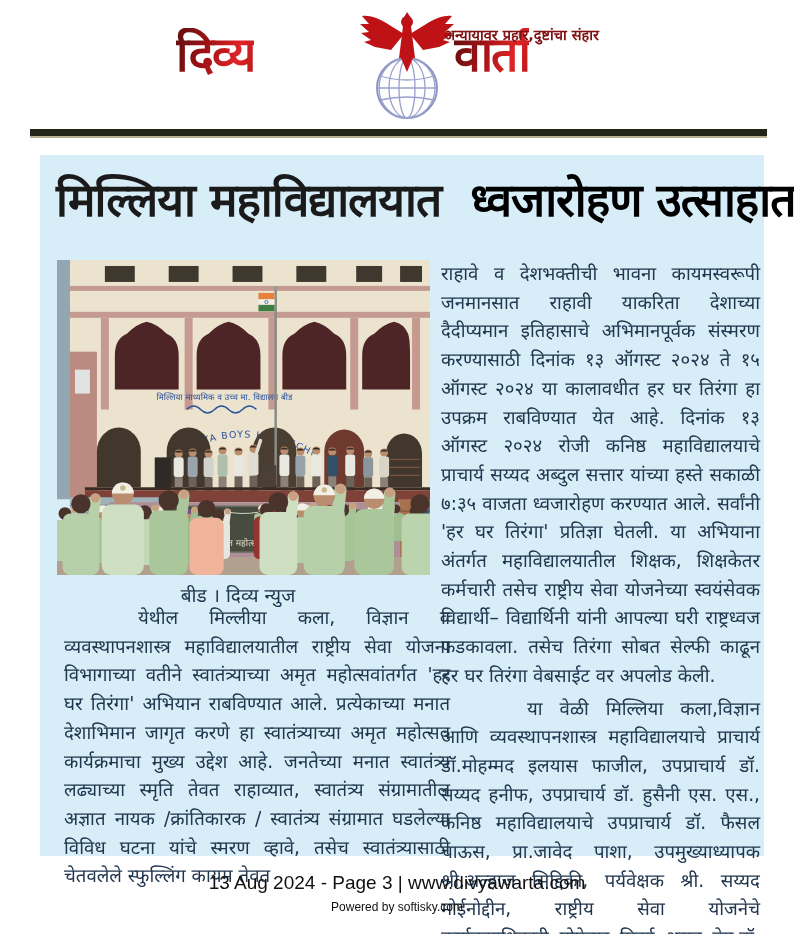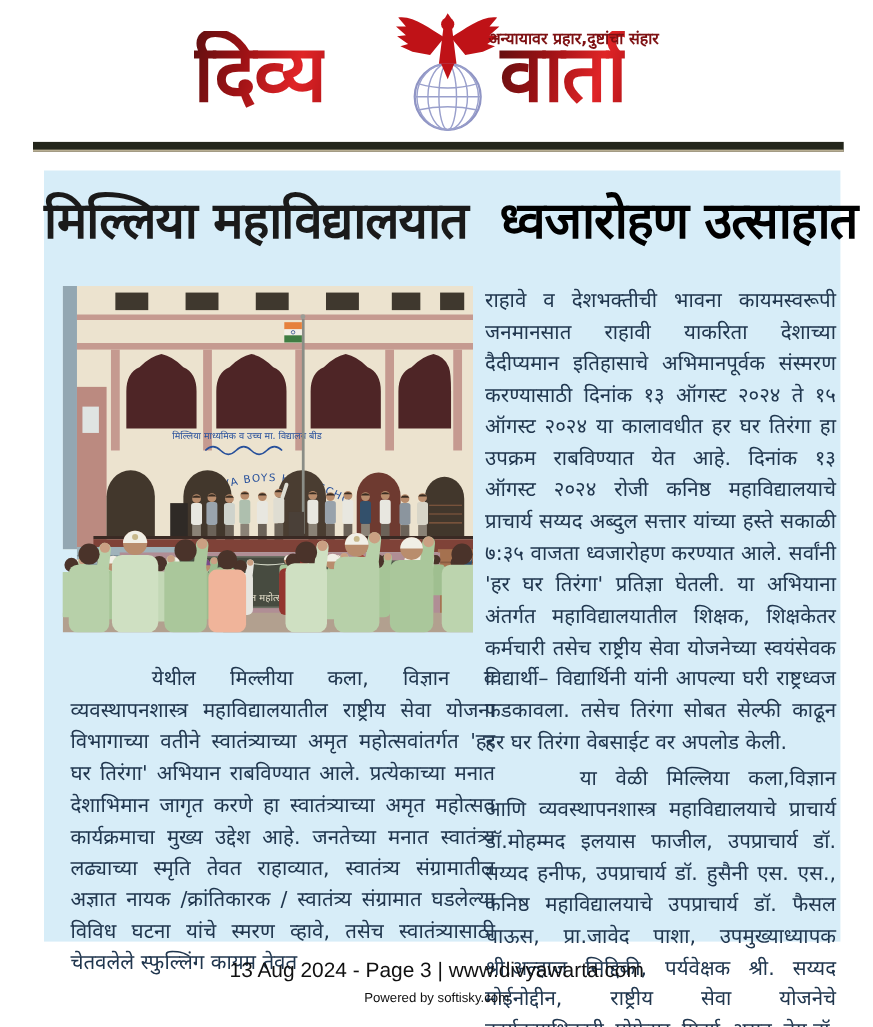--- a/index.html
+++ b/index.html
@@ -2,21 +2,21 @@
 <html><head>
 <meta charset="utf-8">
 <style>
   html,body{margin:0;padding:0;background:#ffffff;}
   #page{
     position:relative;width:794px;height:934px;background:#ffffff;overflow:hidden;
     font-family:"DejaVu Sans","Liberation Sans",sans-serif;
   }
   
   .mast-title{
-    position:absolute;font-weight:bold;font-size:72px;line-height:1.1;letter-spacing:-2px;
+    position:absolute;font-weight:bold;font-size:48px;line-height:1.1;letter-spacing:-2px;
     color:#b8161a;
   }
   @supports (-webkit-background-clip:text){
     .mast-title{
       background:linear-gradient(105deg,#5f0f10 0%,#9e1215 38%,#e02427 75%,#b8161a 100%);
       -webkit-background-clip:text;background-clip:text;color:transparent;
     }
   }
   #title-left{left:176px;top:28px;}
   #title-right{left:442px;top:28px;margin-left:12px;}
@@ -30,21 +30,21 @@
     border-bottom:2px solid #b9af93;
   }
   
   #content-panel{
     position:absolute;left:40px;top:155px;width:724px;height:701px;background:#d7edf8;
   }
   #headline{
     position:absolute;left:40px;top:172px;width:724px;text-align:center;
     font-weight:bold;font-size:46px;line-height:1.25;letter-spacing:-1px;white-space:nowrap;
   }
-  #headline .hl-black{color:#1a1a1a;}
+  #headline .hl-black{color:#1a1a1a;padding-left:16px;}
   #headline .hl-red{color:#000000;margin-left:14px;}
   #photo{position:absolute;left:57px;top:260px;width:373px;height:315px;}
   #photo svg{display:block;width:100%;height:100%;}
   .bodytext{
     color:#20364e;font-size:18.6px;line-height:28.7px;text-align:justify;
     font-family:"DejaVu Sans","Liberation Serif",sans-serif;
   }
   #photo-caption{
     position:absolute;left:45px;top:582px;width:386px;text-align:center;
     color:#20364e;font-size:19px;
@@ -463,20 +463,21 @@
             <rect x="298.2" y="249.805" width="39.6" height="66.195" rx="8.712" fill="#aac79b"></rect>
           </g>
           <g>
             <circle cx="364" cy="244.558" r="9.66" fill="#4a332a"></circle>
             <rect x="345.52" y="254.218" width="36.96" height="61.78200000000001" rx="8.1312" fill="#bcd4ae"></rect>
           </g>
         </g>
     </svg>
   </div>
 
+  <div id="photo-caption">बीड । दिव्य न्युज</div>
 
   <div id="left-col" class="bodytext">
     <p>येथील मिल्लीया कला, विज्ञान व व्यवस्थापनशास्त्र महाविद्यालयातील राष्ट्रीय सेवा योजना विभागाच्या वतीने स्वातंत्र्याच्या अमृत महोत्सवांतर्गत 'हर घर तिरंगा' अभियान राबविण्यात आले. प्रत्येकाच्या मनात देशाभिमान जागृत करणे हा स्वातंत्र्याच्या अमृत महोत्सव कार्यक्रमाचा मुख्य उद्देश आहे. जनतेच्या मनात स्वातंत्र्य लढ्याच्या स्मृति तेवत राहाव्यात, स्वातंत्र्य संग्रामातील अज्ञात नायक /क्रांतिकारक / स्वातंत्र्य संग्रामात घडलेल्या विविध घटना यांचे स्मरण व्हावे, तसेच स्वातंत्र्यासाठी चेतवलेले स्फुल्लिंग कायम तेवत</p>
   </div>
 
   <div id="right-col" class="bodytext">
     <p class="p1">राहावे व देशभक्तीची भावना कायमस्वरूपी जनमानसात राहावी याकरिता देशाच्या दैदीप्यमान इतिहासाचे अभिमानपूर्वक संस्मरण करण्यासाठी दिनांक १३ ऑगस्ट २०२४ ते १५ ऑगस्ट २०२४ या कालावधीत हर घर तिरंगा हा उपक्रम राबविण्यात येत आहे. दिनांक १३ ऑगस्ट २०२४ रोजी कनिष्ठ महाविद्यालयाचे प्राचार्य सय्यद अब्दुल सत्तार यांच्या हस्ते सकाळी ७:३५ वाजता ध्वजारोहण करण्यात आले. सर्वांनी 'हर घर तिरंगा' प्रतिज्ञा घेतली. या अभियाना अंतर्गत महाविद्यालयातील शिक्षक, शिक्षकेतर कर्मचारी तसेच राष्ट्रीय सेवा योजनेच्या स्वयंसेवक विद्यार्थी– विद्यार्थिनी यांनी आपल्या घरी राष्ट्रध्वज फडकावला. तसेच तिरंगा सोबत सेल्फी काढून हर घर तिरंगा वेबसाईट वर अपलोड केली.</p>
     <p class="p2">या वेळी मिल्लिया कला,विज्ञान आणि व्यवस्थापनशास्त्र महाविद्यालयाचे प्राचार्य डॉ.मोहम्मद इलयास फाजील, उपप्राचार्य डॉ. सय्यद हनीफ, उपप्राचार्य डॉ. हुसैनी एस. एस., कनिष्ठ महाविद्यालयाचे उपप्राचार्य डॉ. फैसल चाऊस, प्रा.जावेद पाशा, उपमुख्याध्यापक श्री.अल्हाज सिद्दिकी, पर्यवेक्षक श्री. सय्यद मोईनोद्दीन, राष्ट्रीय सेवा योजनेचे कार्यक्रमाधिकारी प्रोफेसर मिर्झा असद बेग,डॉ. शेख रफीक, डॉ. शेख एजाज परवीन,पदव्युत्तर विभागाचे संचालक प्रोफेसर फरीद नेहरी, आयक्यूएसी समन्वयक डॉ.अब्दुल अनिस, ग्रंथपाल डॉ.आमेर सलीम, सर्व प्राध्यापक वृंद, कर्मचारी वृंद, विद्यार्थी –विद्यार्थिनी यांची उपस्थिती होती.</p>
   </div>
 

